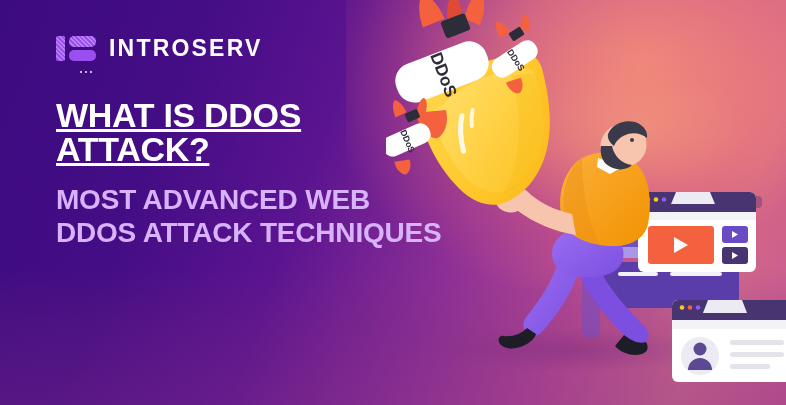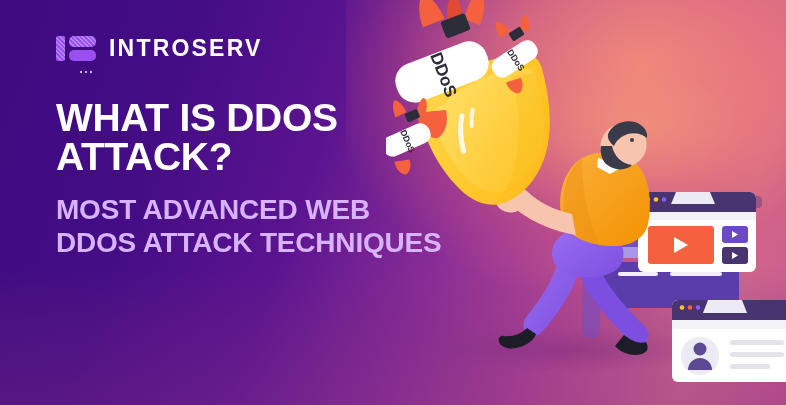--- a/index.html
+++ b/index.html
@@ -59,22 +59,22 @@
      background:#9b4ff0;
      background-image:repeating-linear-gradient(45deg,rgba(255,255,255,0.32) 0 1.4px,rgba(255,255,255,0) 1.4px 3.2px);}
   .lm-bot{position:absolute;left:13px;top:17px;width:27px;height:11px;border-radius:5px;background:#9b4ff0;}
   .lm-dots{position:absolute;right:4px;top:21px;display:flex;gap:2.5px;}
   .lm-dots i{width:2.4px;height:2.4px;border-radius:50%;background:#f2e9fb;display:block;}
   .logo-text{color:#ffffff;font-size:23px;font-weight:bold;letter-spacing:2.2px;line-height:1;}
 
   
   .copy{position:absolute;left:56px;top:99px;width:470px;}
   .headline{
-    color:#ffffff;font-size:39px;font-weight:bold;line-height:0.99;
-    letter-spacing:-0.3px;margin:0;white-space:pre-line;
+    color:#ffffff;font-size:34px;font-weight:bold;line-height:0.99;
+    letter-spacing:-0.3px;margin:0;white-space:pre-line;text-decoration:underline;
   }
   .subhead{
     color:#d8b2fb;font-size:28px;font-weight:bold;line-height:1.16;
     letter-spacing:-0.2px;margin:0;margin-top:18px;white-space:pre-line;
   }
 
   
   .art{position:absolute;right:0;top:0;width:400px;height:405px;}
   .art svg{display:block;width:100%;height:100%;}
 </style>

